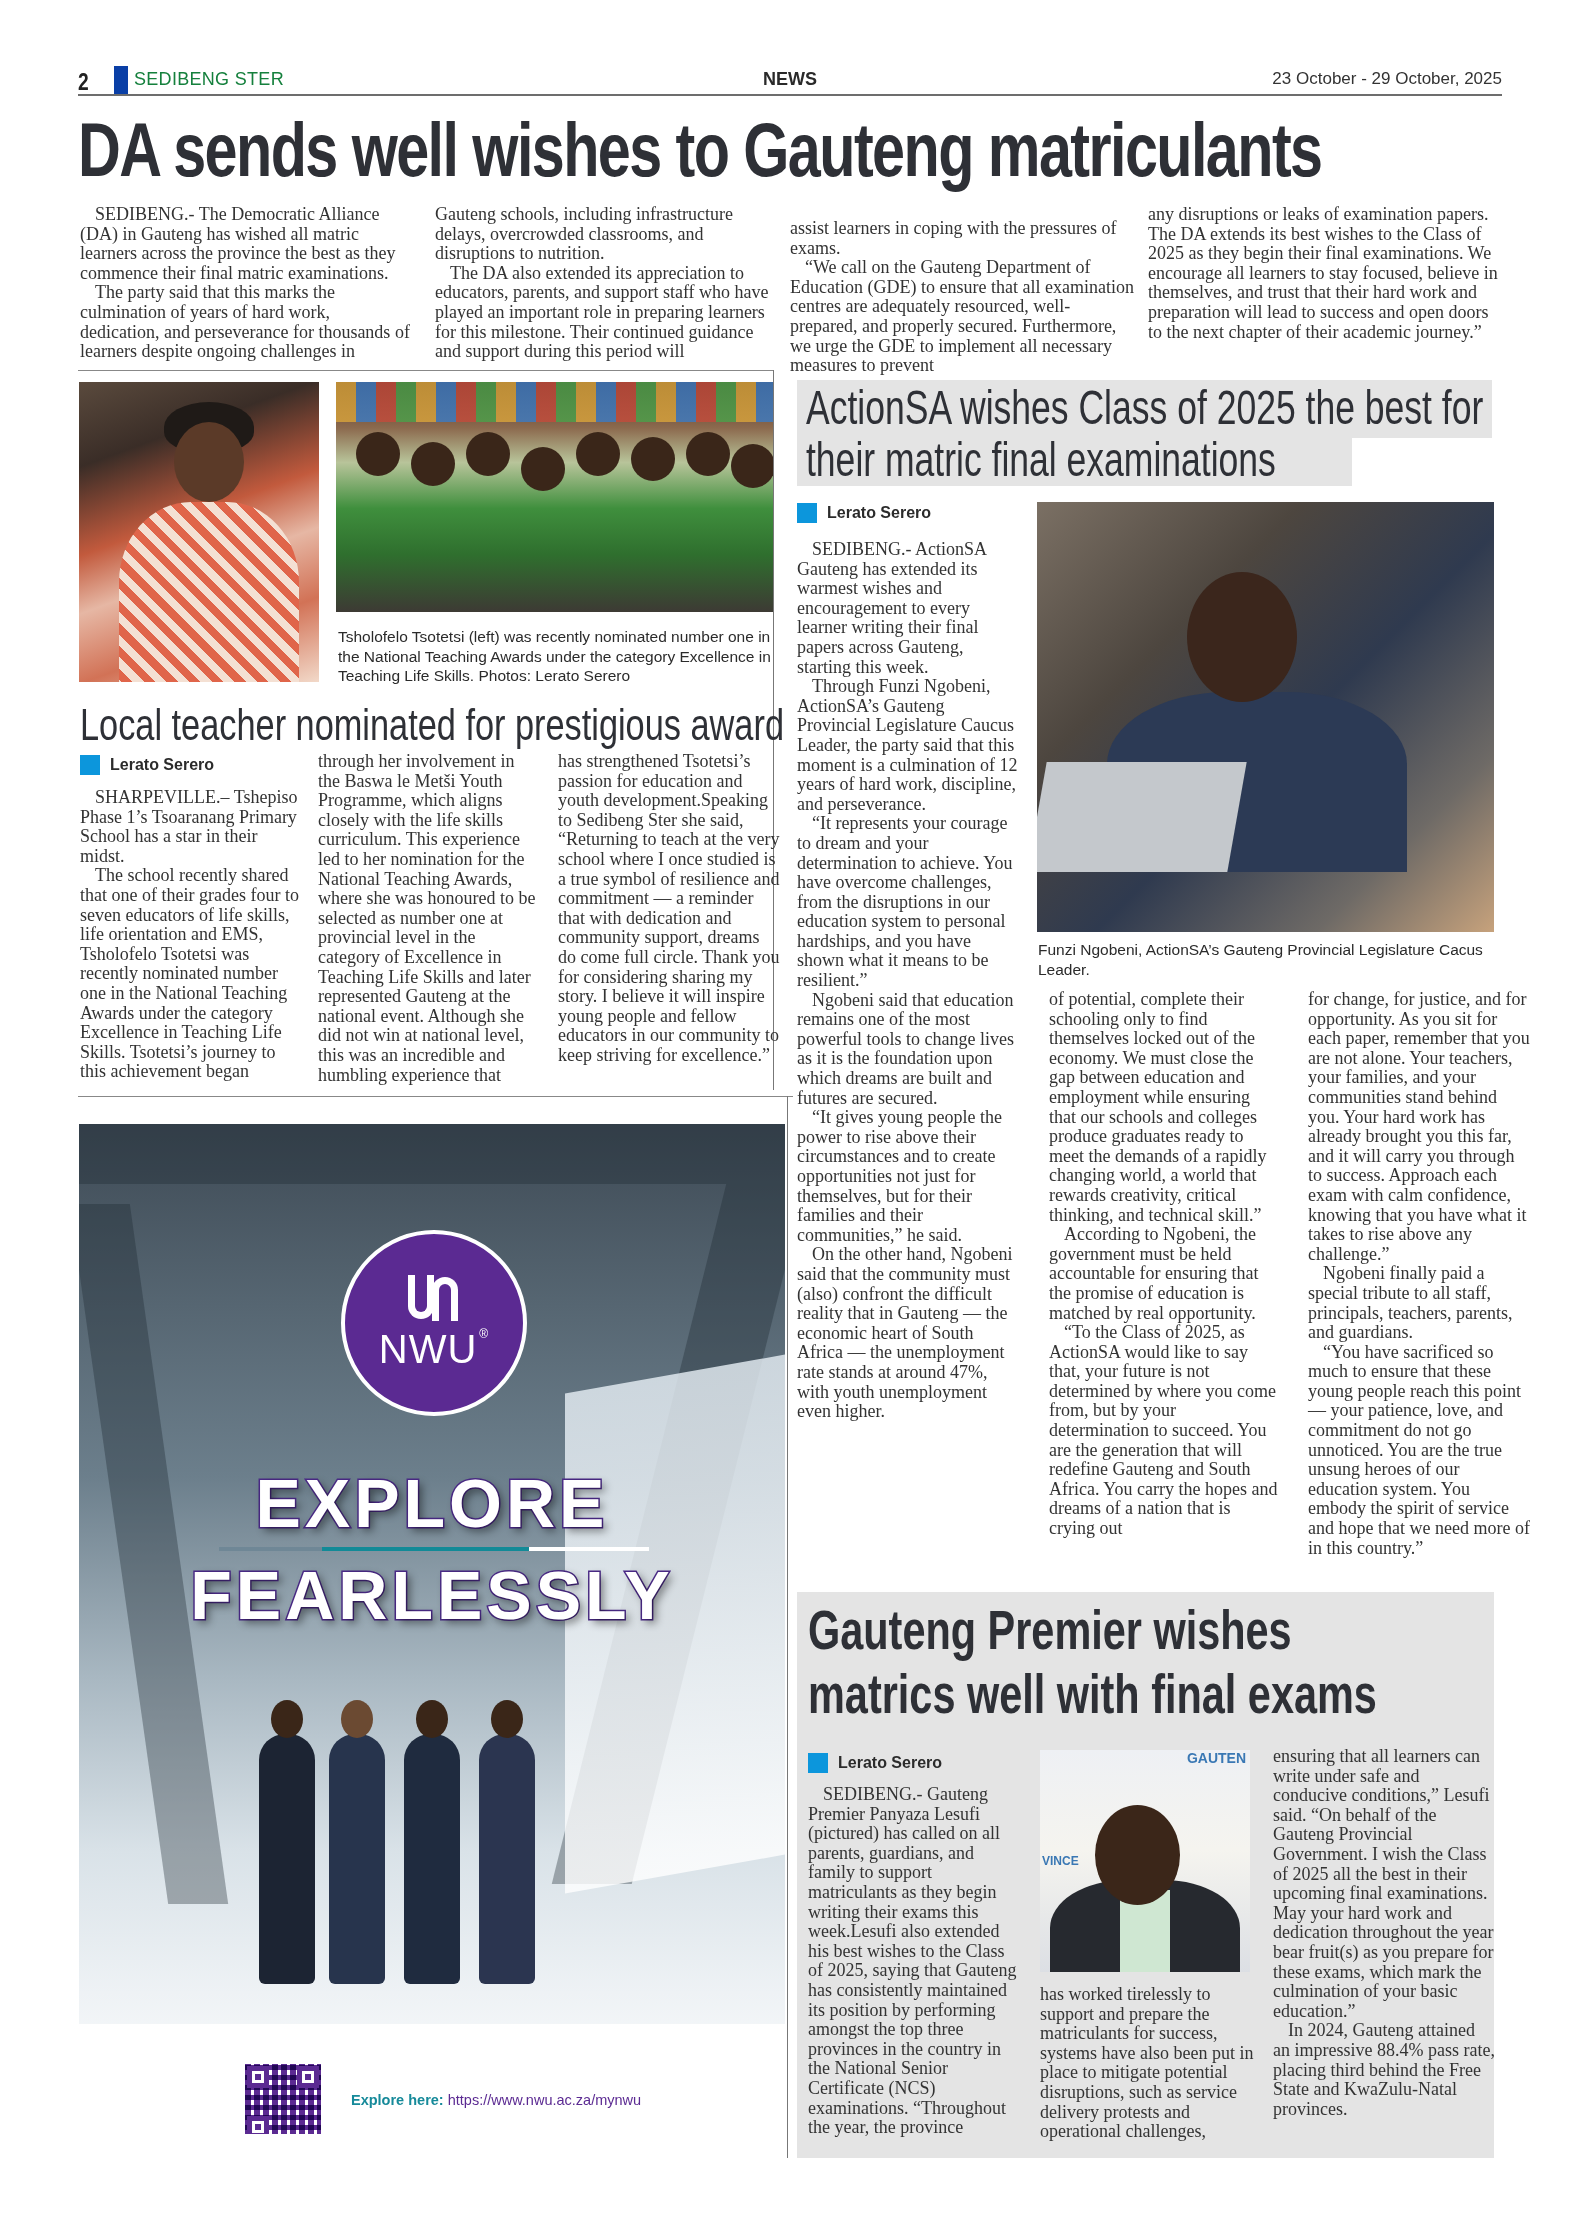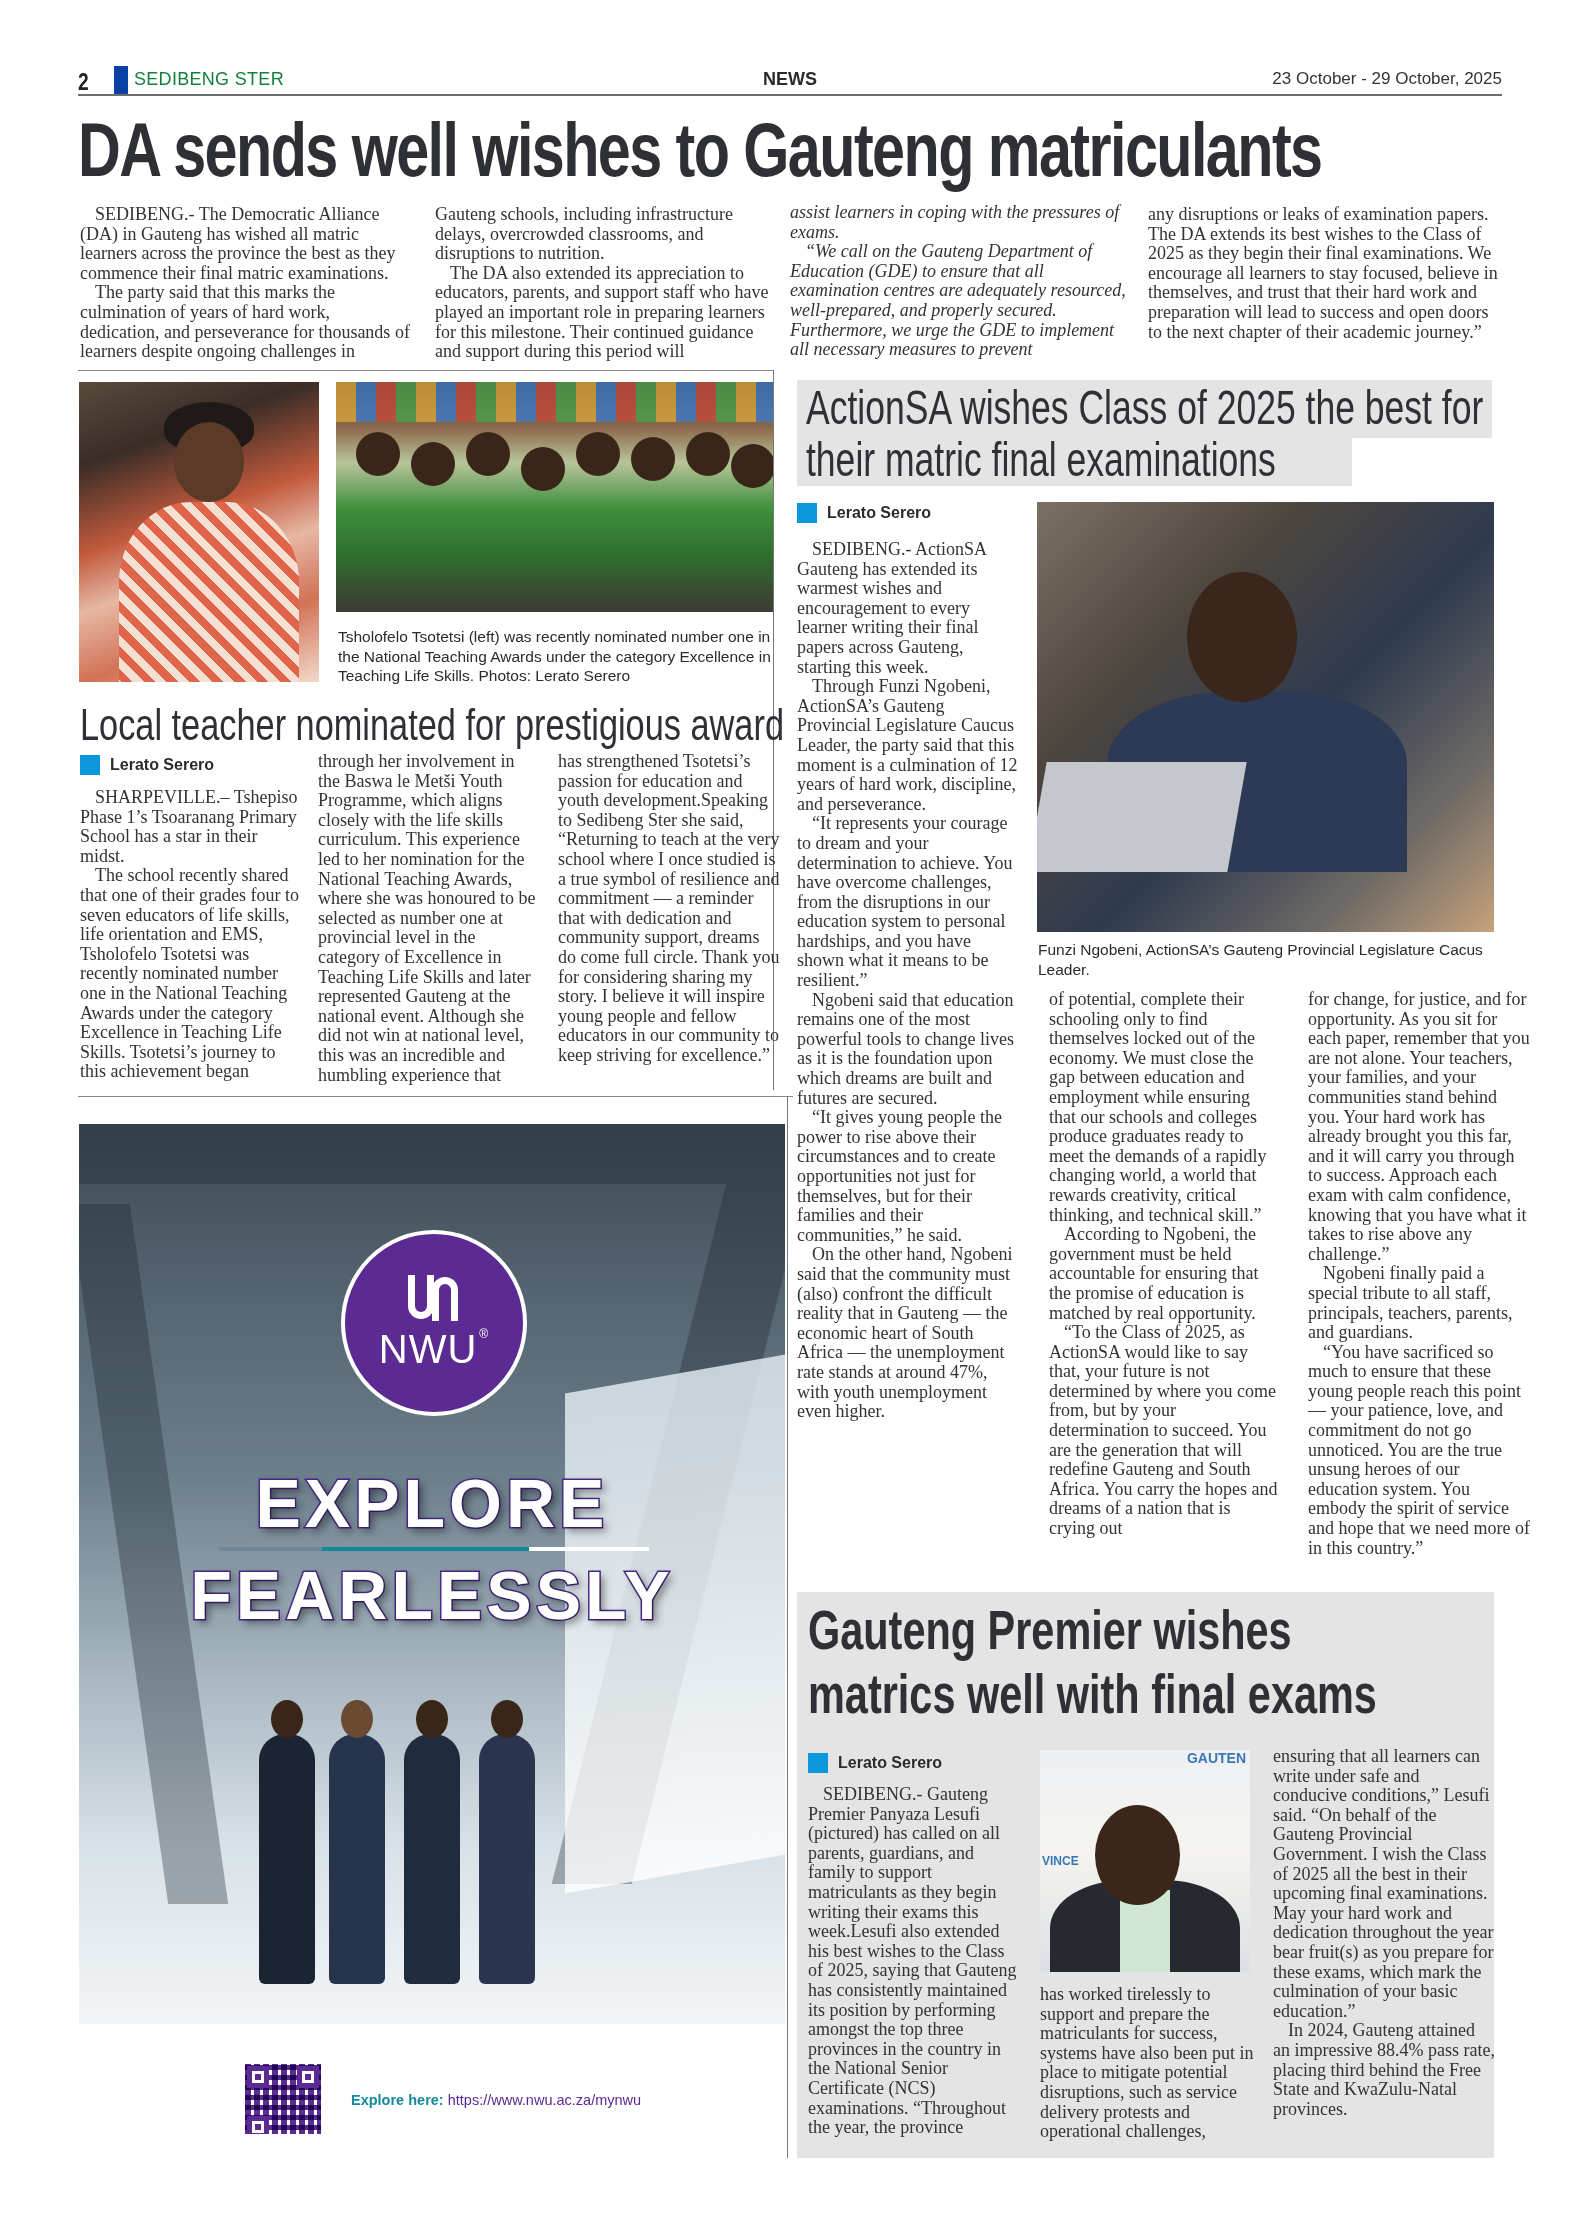--- a/index.html
+++ b/index.html
@@ -97,21 +97,21 @@
 <h1 class="hl-main">DA sends well wishes to Gauteng matriculants</h1>
 
 <div class="col body-text" style="left:80px;top:205px;width:330px;">
   <p>SEDIBENG.- The Democratic Alliance (DA) in Gauteng has wished all matric learners across the province the best as they commence their final matric examinations.</p>
   <p>The party said that this marks the culmination of years of hard work, dedication, and perseverance for thousands of learners despite ongoing challenges in</p>
 </div>
 <div class="col body-text" style="left:435px;top:205px;width:340px;">
   <p class="noindent">Gauteng schools, including infrastructure delays, overcrowded classrooms, and disruptions to nutrition.</p>
   <p>The DA also extended its appreciation to educators, parents, and support staff who have played an important role in preparing learners for this milestone. Their continued guidance and support during this period will</p>
 </div>
-<div class="col body-text" style="left:790px;top:203px;width:345px;font-style:italic;">
+<div class="col body-text" style="left:790px;top:219px;width:345px;">
   <p class="noindent">assist learners in coping with the pressures of exams.</p>
   <p>“We call on the Gauteng Department of Education (GDE) to ensure that all examination centres are adequately resourced, well-prepared, and properly secured. Furthermore, we urge the GDE to implement all necessary measures to prevent</p>
 </div>
 <div class="col body-text" style="left:1148px;top:205px;width:350px;">
   <p class="noindent">any disruptions or leaks of examination papers. The DA extends its best wishes to the Class of 2025 as they begin their final examinations. We encourage all learners to stay focused, believe in themselves, and trust that their hard work and preparation will lead to success and open doors to the next chapter of their academic journey.”</p>
 </div>
 
 <div class="hline" style="left:78px;top:370px;width:695px;"></div>
 <div class="vline" style="left:773px;top:370px;height:720px;"></div>
 

